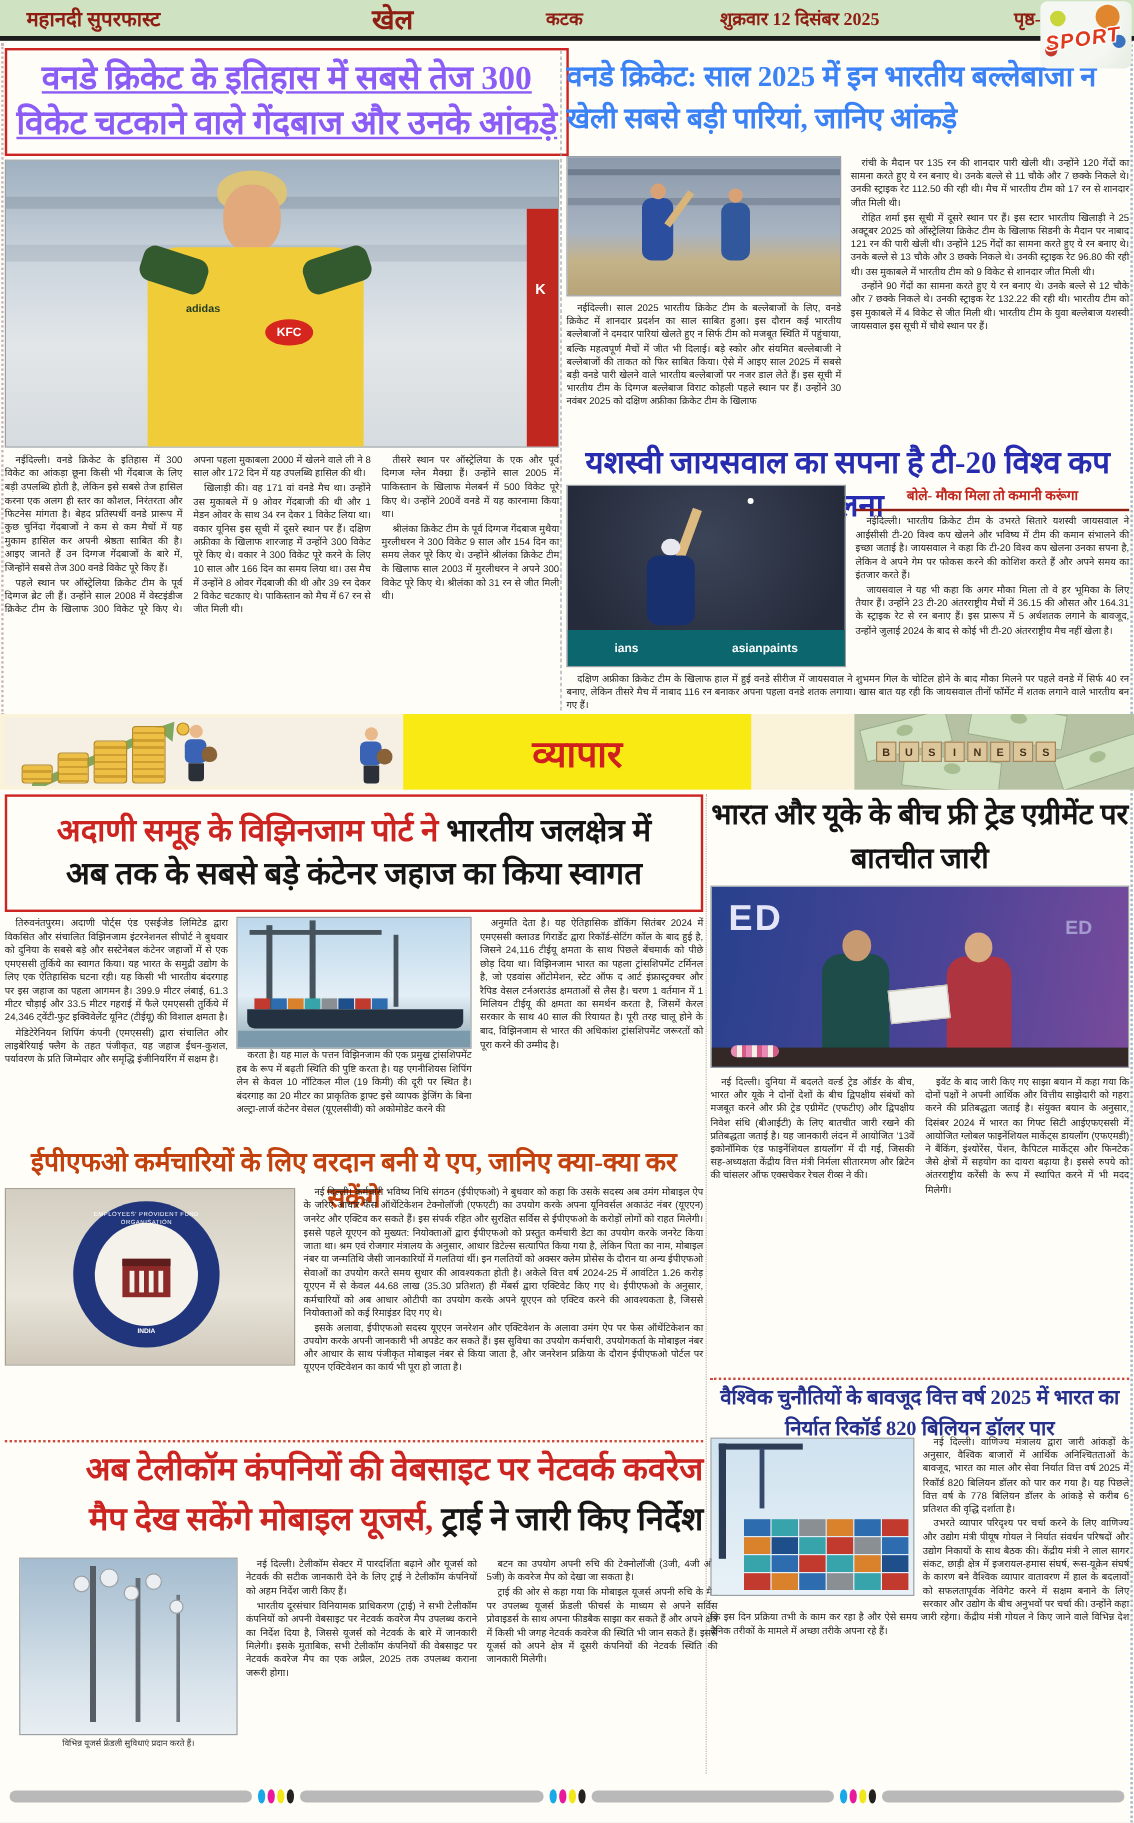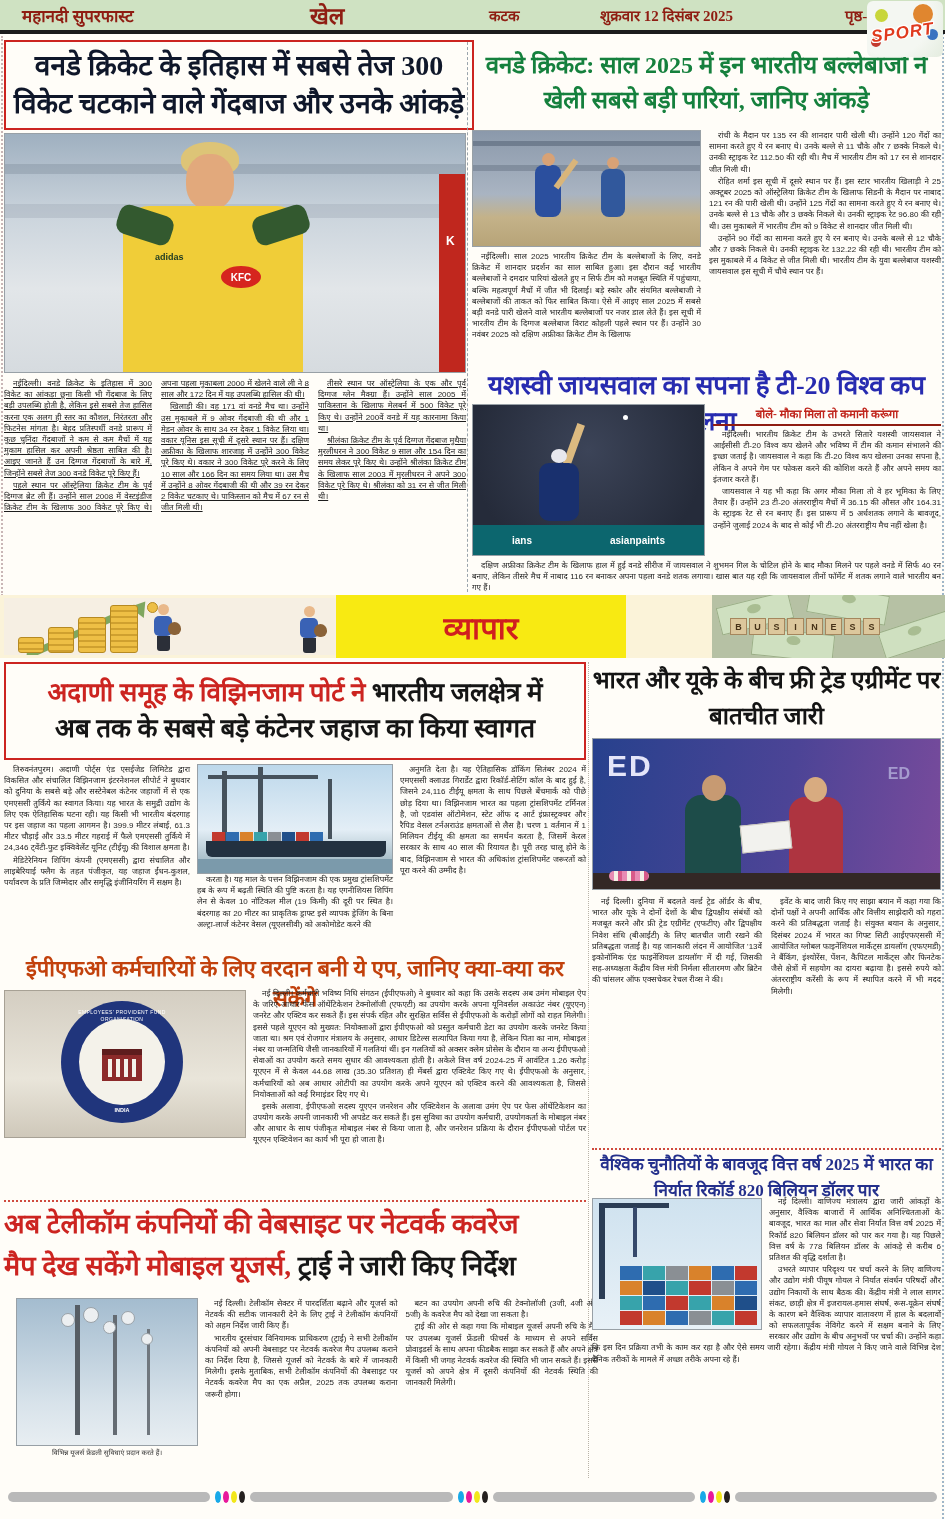--- a/index.html
+++ b/index.html
@@ -7,21 +7,21 @@
         font-family:"Liberation Sans",sans-serif;overflow:hidden;}
   .page-edge-r{position:absolute;top:0;right:1px;height:100%;border-right:2px dotted #9fb6c9;}
   .page-edge-l{position:absolute;top:36px;left:1px;height:560px;border-left:2px dotted #c9b6b6;}
 
   
   .masthead{position:absolute;left:0;top:0;width:945px;height:30px;background:#cfe2c2;
             border-bottom:4px solid #1c1c1c;display:flex;align-items:center;}
   .mast-item{color:#8f1d12;font-weight:bold;font-family:"Liberation Serif",serif;}
   .m-paper{position:absolute;left:22px;font-size:17px;}
   .m-section{position:absolute;left:310px;font-size:23px;}
-  .m-city{position:absolute;left:455px;font-size:15px;margin-left:34px;}
+  .m-city{position:absolute;left:455px;font-size:15px;}
   .m-date{position:absolute;left:600px;font-size:15px;}
   .m-page{position:absolute;left:845px;font-size:15px;}
   .sport-logo{position:absolute;right:2px;top:1px;width:76px;height:56px;z-index:5;
               background:radial-gradient(circle at 30% 25%,#f4f7f2 60%,#e4ecdf 100%);
               border-radius:6px;overflow:hidden;}
   .ball{position:absolute;border-radius:50%;}
   .b1{width:20px;height:20px;left:46px;top:3px;background:#e0862f;}
   .b2{width:13px;height:13px;left:8px;top:8px;background:#c8d63a;}
   .b3{width:11px;height:11px;left:60px;top:28px;background:#3a72c0;}
   .b4{width:10px;height:10px;left:4px;top:36px;background:#c23a2e;}
@@ -31,45 +31,45 @@
 
   
   .hbox{border:2px solid #cc2420;display:flex;align-items:center;justify-content:center;
         text-align:center;font-family:"Liberation Serif",serif;font-weight:bold;}
   .body-txt{font-size:8px;line-height:1.4;color:#1d1d1d;text-align:justify;}
   .body-txt p{margin:0 0 1px 0;text-indent:9px;}
   .photo{border:1px solid #98a0a6;box-sizing:border-box;position:relative;overflow:hidden;}
 
   
   .art1{position:absolute;left:4px;top:40px;width:462px;height:552px;}
-  .art1 .hbox{width:458px;height:86px;font-size:28px;line-height:1.35;color:#0f172a;padding:0 4px;}
+  .art1 .hbox{width:458px;height:86px;font-size:28px;line-height:1.35;color:#8b5cf6;padding:0 4px;text-decoration:underline;}
   .a1-photo{position:absolute;left:0;top:93px;width:462px;height:240px;
             background:linear-gradient(#9fb0c0,#ccd5dd 35%,#e2e6e9 65%,#d6dbdf);}
   .a1-blur{position:absolute;left:0;top:30px;width:100%;height:10px;background:rgba(120,135,150,.35);}
   .a1-blur2{position:absolute;left:0;top:70px;width:100%;height:14px;background:rgba(150,160,172,.3);}
   .a1-hair{position:absolute;left:176px;top:8px;width:58px;height:34px;border-radius:50% 50% 40% 40%;background:#ddc477;}
   .a1-head{position:absolute;left:181px;top:20px;width:48px;height:56px;border-radius:45%;background:#e2a97c;}
   .a1-torso{position:absolute;left:118px;top:72px;width:180px;height:168px;border-radius:26px 26px 0 0;background:#f0cd38;}
   .a1-sh1,.a1-sh2{position:absolute;top:76px;width:56px;height:30px;background:#33592f;}
   .a1-sh1{left:112px;transform:rotate(18deg);border-radius:10px;}
   .a1-sh2{left:248px;transform:rotate(-18deg);border-radius:10px;}
   .a1-adidas{position:absolute;left:150px;top:118px;font-size:9px;color:#1e3a22;font-weight:bold;}
   .a1-kfc{position:absolute;left:216px;top:132px;width:40px;height:22px;background:#d6251e;border-radius:50%;
           color:#fff;font-size:10px;font-weight:bold;display:flex;align-items:center;justify-content:center;}
   .a1-red{position:absolute;right:0;top:40px;width:26px;height:200px;background:#c0271e;}
   .a1-red span{position:absolute;left:7px;top:60px;color:#fff;font-weight:bold;font-size:12px;}
-  .a1-body{position:absolute;left:0;top:338px;width:462px;height:214px;column-count:3;column-gap:9px;text-decoration:underline;}
+  .a1-body{position:absolute;left:0;top:338px;width:462px;height:214px;column-count:3;column-gap:9px;}
 
   .vsep-top{position:absolute;left:467px;top:42px;height:550px;border-left:1px dashed #9aa4ac;}
   .vsep-biz{position:absolute;left:588px;top:662px;height:816px;border-left:1px dotted #b9b3a8;}
 
   
   .art2{position:absolute;left:472px;top:40px;width:469px;height:325px;}
-  .a2-head{width:100%;height:86px;display:flex;align-items:center;justify-content:center;text-align:center;
-           font-family:"Liberation Serif",serif;font-weight:bold;font-size:24px;line-height:1.45;color:#15803d;}
+  .a2-head{width:100%;height:86px;display:flex;align-items:center;justify-content:center;
+           font-family:"Liberation Serif",serif;font-weight:bold;font-size:24px;line-height:1.45;color:#3b82f6;}
   .a2-grid{position:absolute;left:0;top:90px;width:469px;height:235px;display:grid;
            grid-template-columns:229px 1fr;grid-column-gap:8px;}
   .a2-photo{width:229px;height:117px;background:linear-gradient(#8b99ab,#a9b4c2 55%,#c4b289 75%,#b7a478);}
   .a2-crowd{position:absolute;left:0;top:10px;width:100%;height:5px;background:rgba(70,85,105,.45);}
   .a2-crowd2{position:absolute;left:0;top:34px;width:100%;height:6px;background:rgba(90,102,120,.4);}
   .a2-p1{position:absolute;left:62px;top:34px;width:26px;height:52px;border-radius:8px;background:#2b4f9e;}
   .a2-p1h{position:absolute;left:69px;top:22px;width:13px;height:13px;border-radius:50%;background:#d8a276;}
   .a2-p2{position:absolute;left:128px;top:38px;width:24px;height:48px;border-radius:8px;background:#31589c;}
   .a2-p2h{position:absolute;left:134px;top:26px;width:12px;height:12px;border-radius:50%;background:#d8a276;}
   .a2-bat{position:absolute;left:90px;top:26px;width:6px;height:34px;background:#d9b57a;transform:rotate(36deg);}
@@ -176,21 +176,21 @@
            background:#20357c;display:flex;align-items:center;justify-content:center;}
   .a6-inner{width:86px;height:86px;border-radius:50%;background:#f4f2ea;position:relative;}
   .a6-bld{position:absolute;left:23px;top:30px;width:40px;height:26px;background:#8c2a2a;
           border-top:6px solid #5e1d1d;}
   .a6-bld i{position:absolute;top:4px;width:4px;height:18px;background:#f4f2ea;}
   .a6-ringtext{position:absolute;left:0;top:8px;width:100%;text-align:center;color:#fff;font-size:5px;letter-spacing:.4px;}
   .a6-ringtext2{position:absolute;left:0;bottom:8px;width:100%;text-align:center;color:#fff;font-size:5.5px;font-weight:bold;}
 
   
   .art7{position:absolute;left:4px;top:1200px;width:582px;height:278px;border-top:2px dotted #cf4a3e;padding-top:2px;}
-  .a7-head{width:100%;text-align:left;font-family:"Liberation Serif",serif;font-weight:bold;
+  .a7-head{width:100%;text-align:right;font-family:"Liberation Serif",serif;font-weight:bold;
            font-size:27px;line-height:1.55;color:#cc2420;}
   .a7-black{color:#161616;}
   .a7-flex{position:absolute;left:0;top:96px;width:582px;height:180px;display:flex;gap:7px;padding-left:12px;}
   .a7-left{width:182px;flex:none;}
   .a7-photo{width:182px;height:148px;background:linear-gradient(#a4bccf,#d7e2ea 70%,#e8eef2);}
   .mast1{position:absolute;left:58px;top:6px;width:5px;height:130px;background:#565d64;}
   .mast2{position:absolute;left:96px;top:16px;width:4px;height:120px;background:#646b72;}
   .mast3{position:absolute;left:130px;top:30px;width:3px;height:106px;background:#70777e;}
   .dish{position:absolute;border-radius:50%;background:#eceff1;border:1px solid #9aa2a8;}
   .d1{left:44px;top:14px;width:12px;height:12px;}

